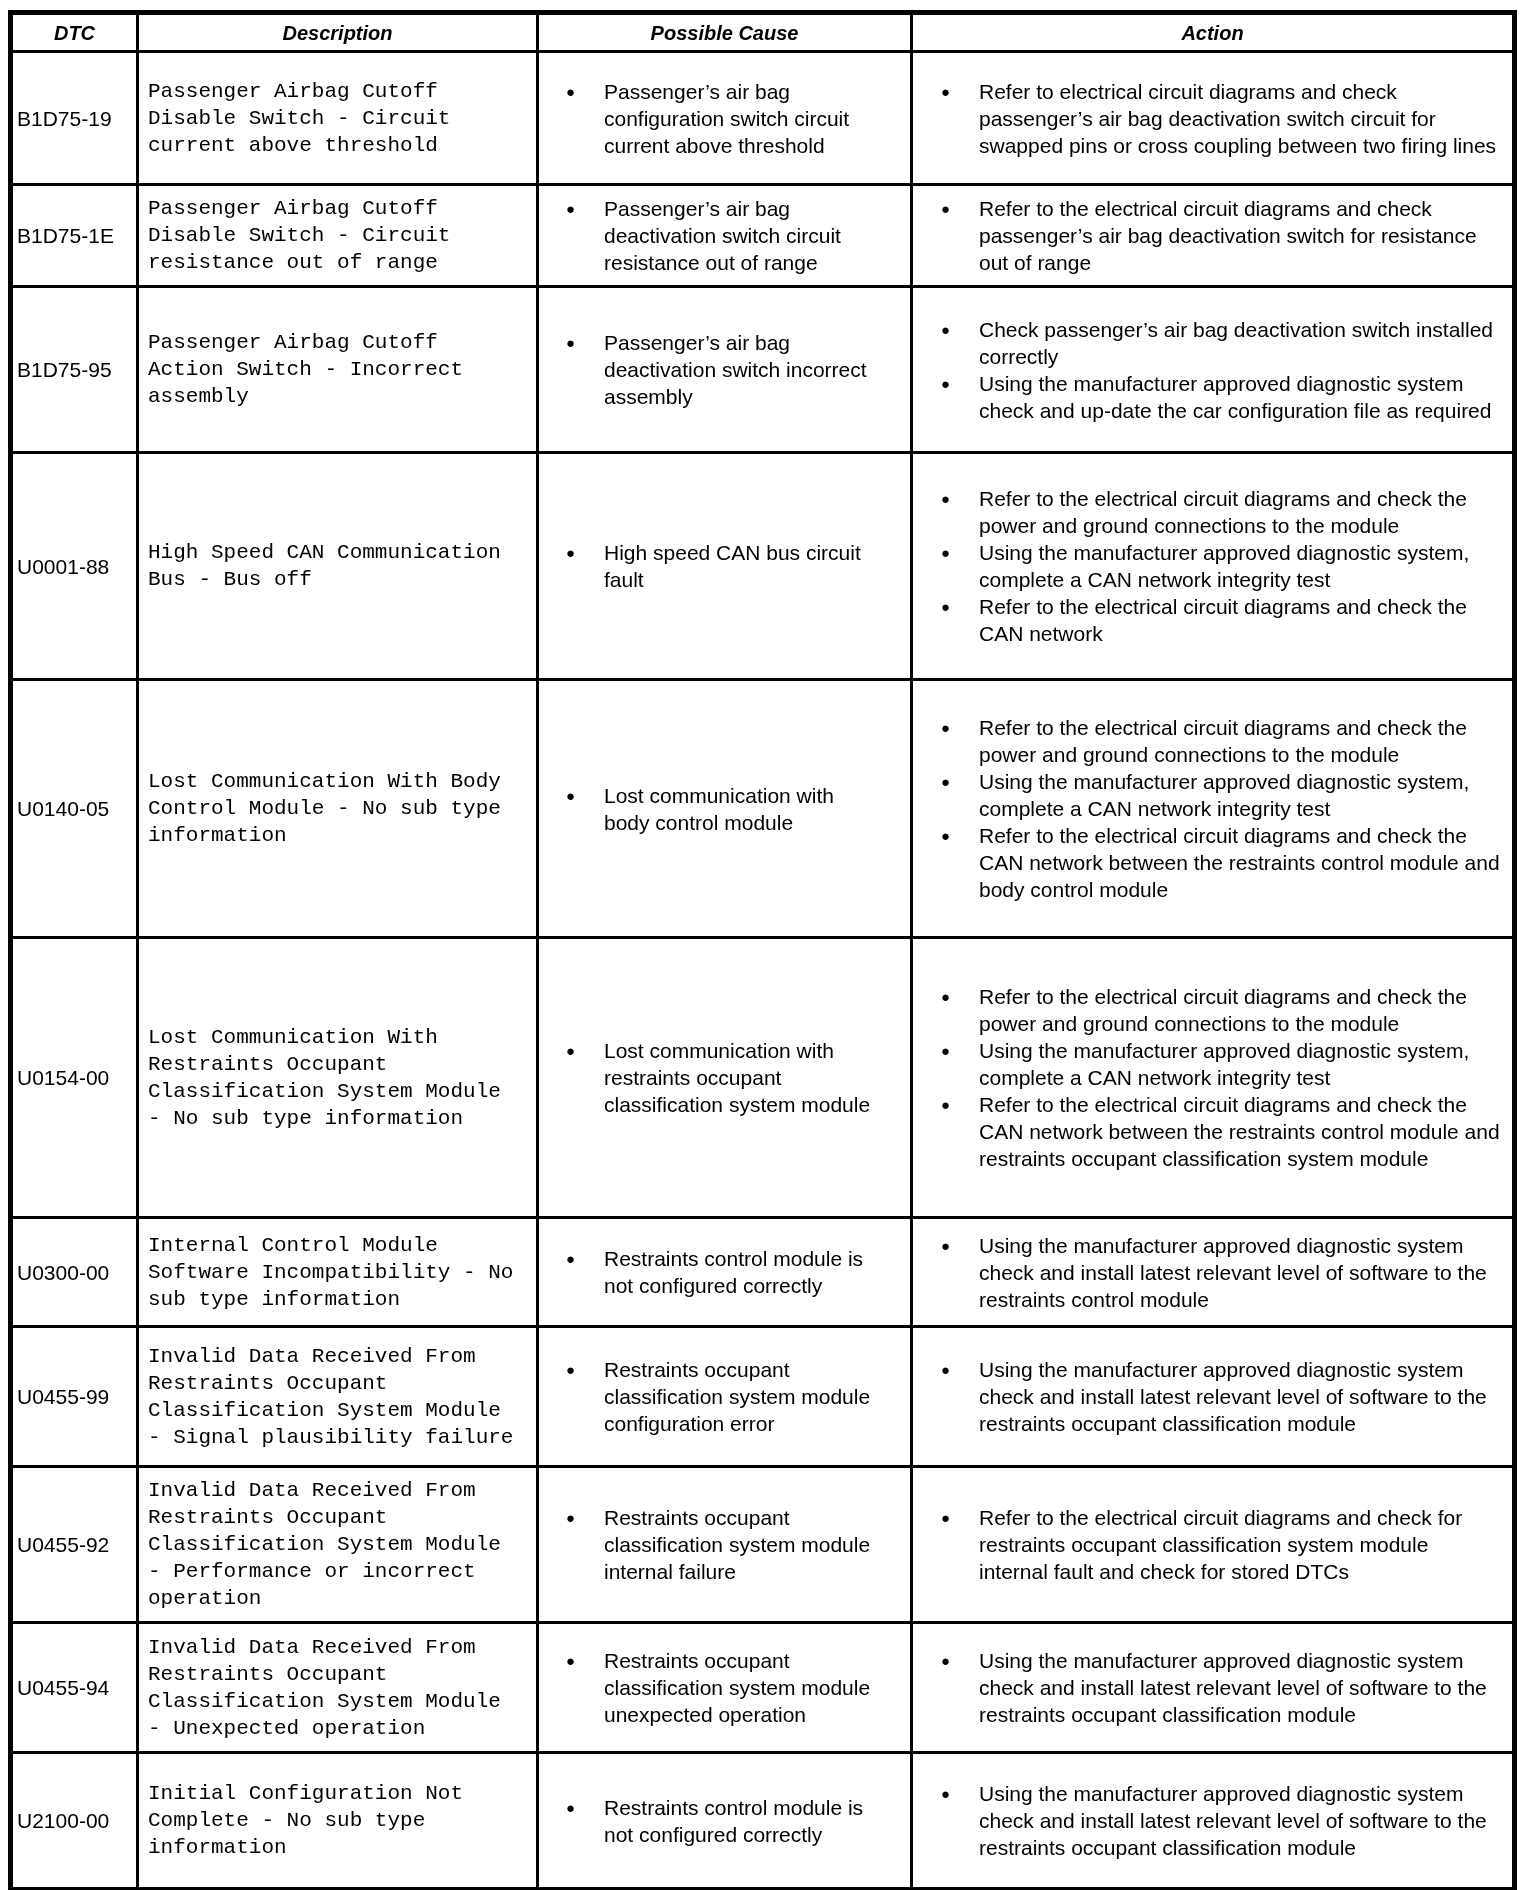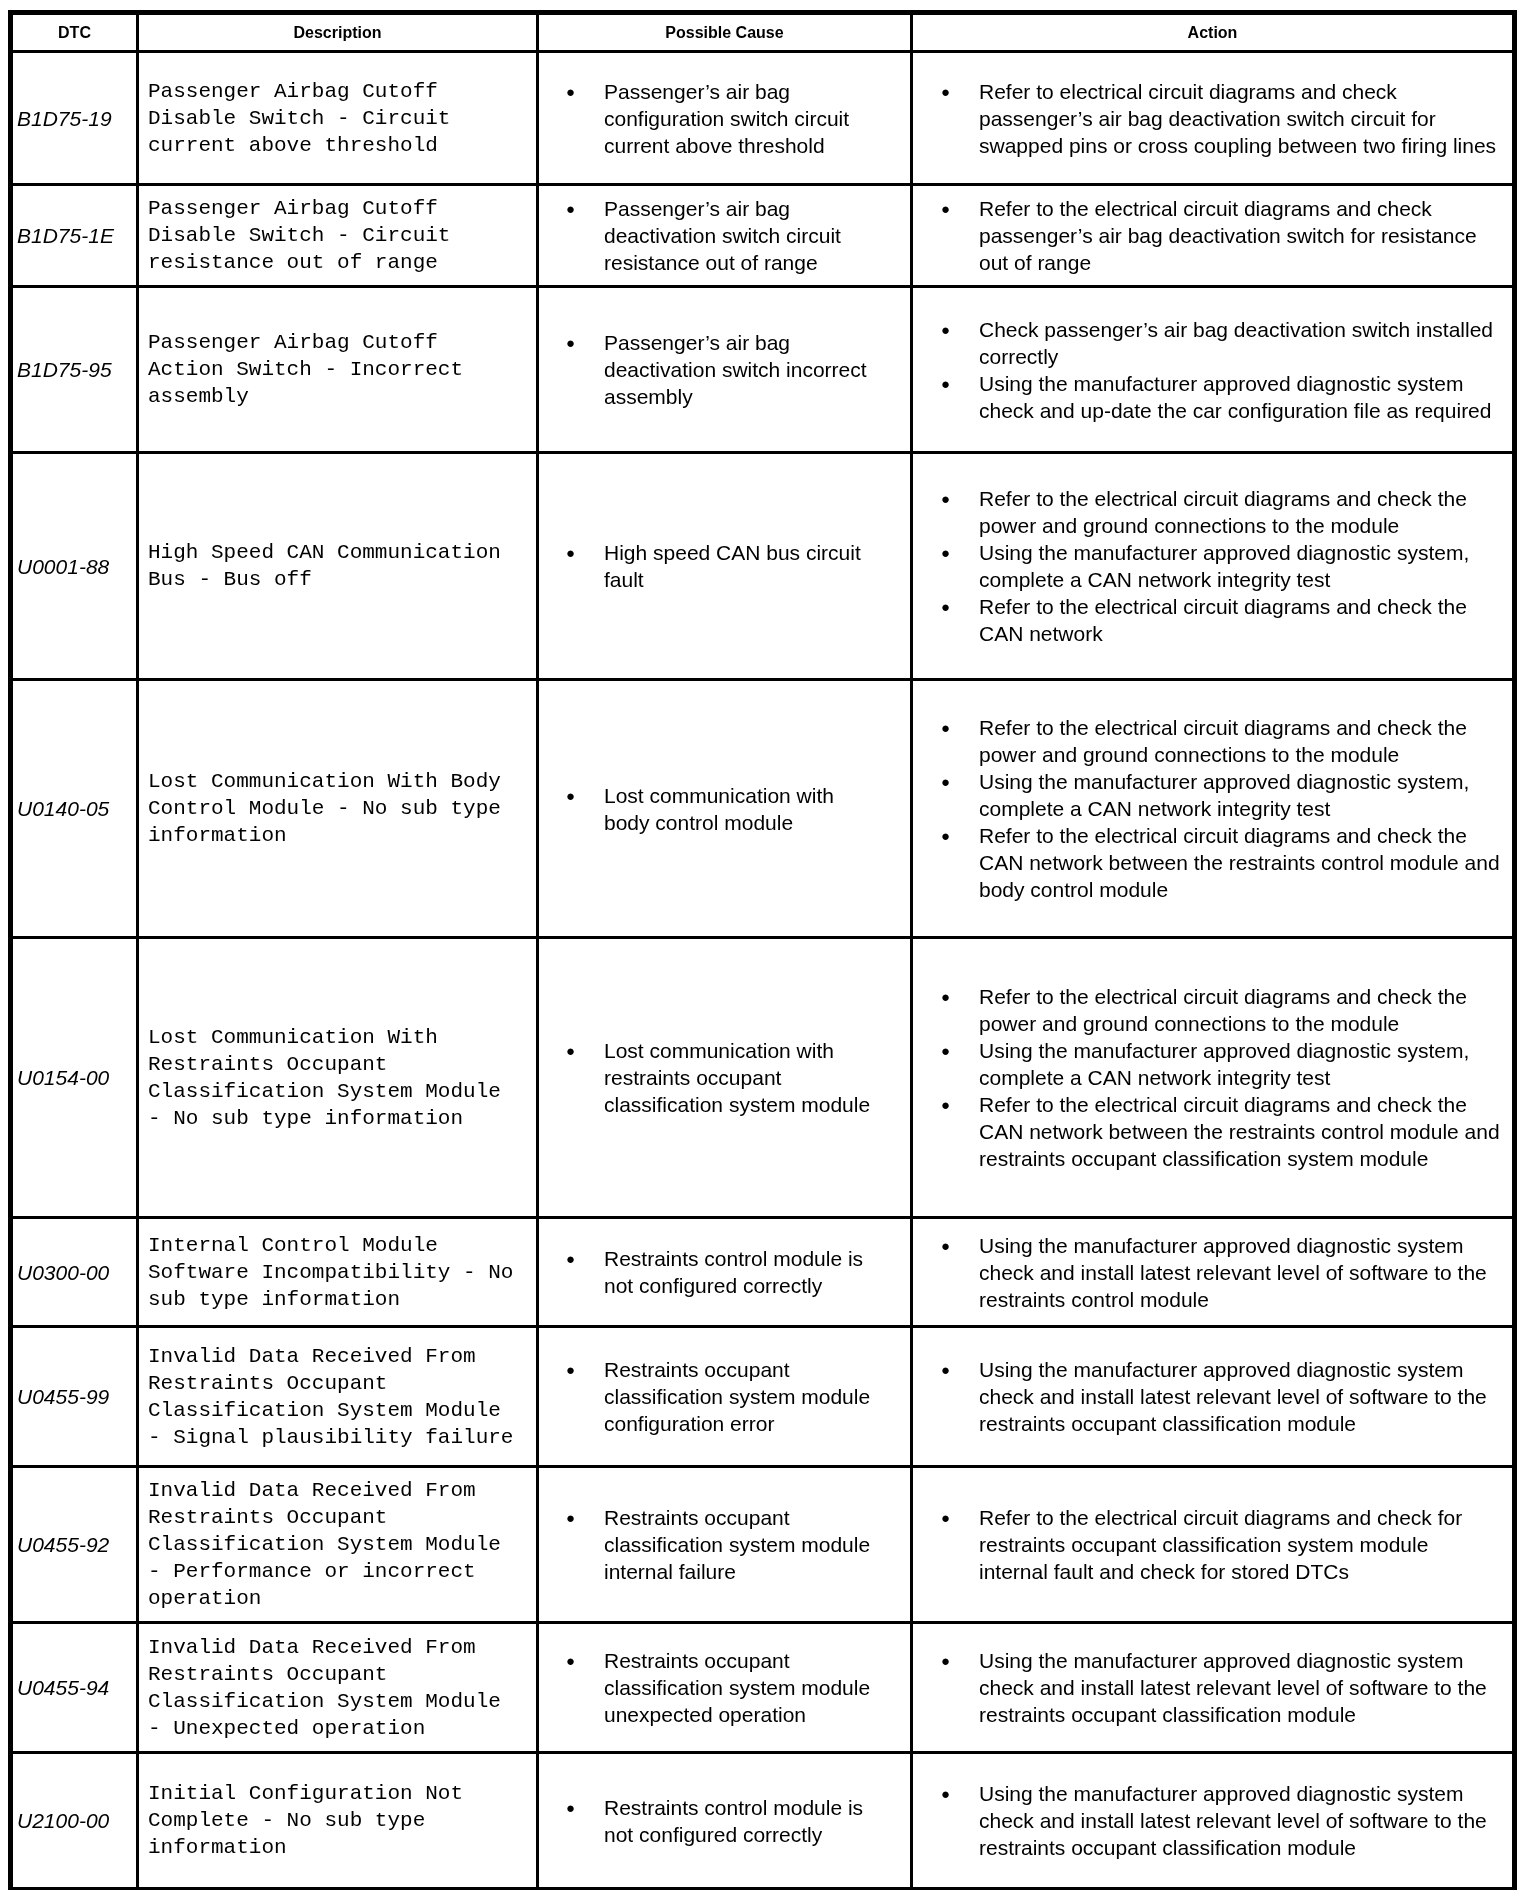--- a/index.html
+++ b/index.html
@@ -25,35 +25,35 @@
   col.c-desc   { width: 400px; }
   col.c-cause  { width: 374px; }
   col.c-action { width: 603px; }
 
   th, td {
     border: 3px solid #000000;
     vertical-align: middle;
     overflow: hidden;
   }
   th {
-    font-size: 16px;
+    font-size: 20px;
     font-weight: bold;
     text-align: center;
     height: 31px;
     padding: 2px 2px;
     line-height: 1.1;
+    font-style: italic;
   }
   td {
     font-size: 21px;
     line-height: 27px;
   }
   td.cell-dtc {
     padding: 2px 2px 2px 4px;
     text-align: left;
-    font-style: italic;
   }
   td.cell-desc {
     padding: 4px 16px 4px 9px;
     font-family: Liberation Mono, monospace;
   }
   td.cell-cause {
     padding: 6px 28px 6px 25px;
   }
   td.cell-action {
     padding: 9px 12px 9px 26px;

